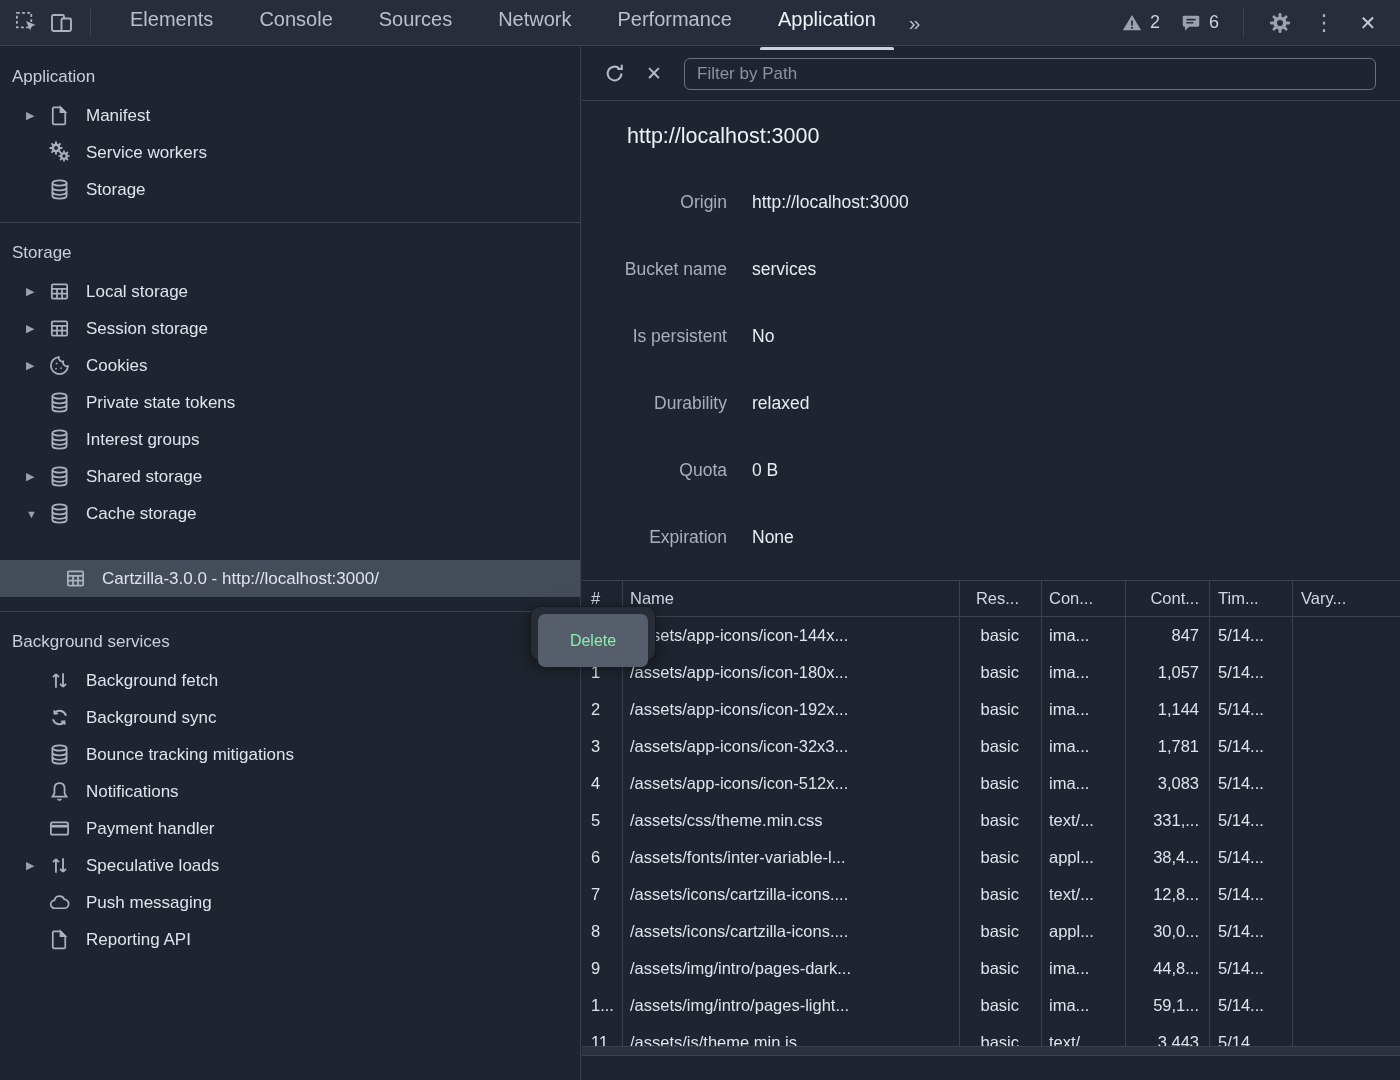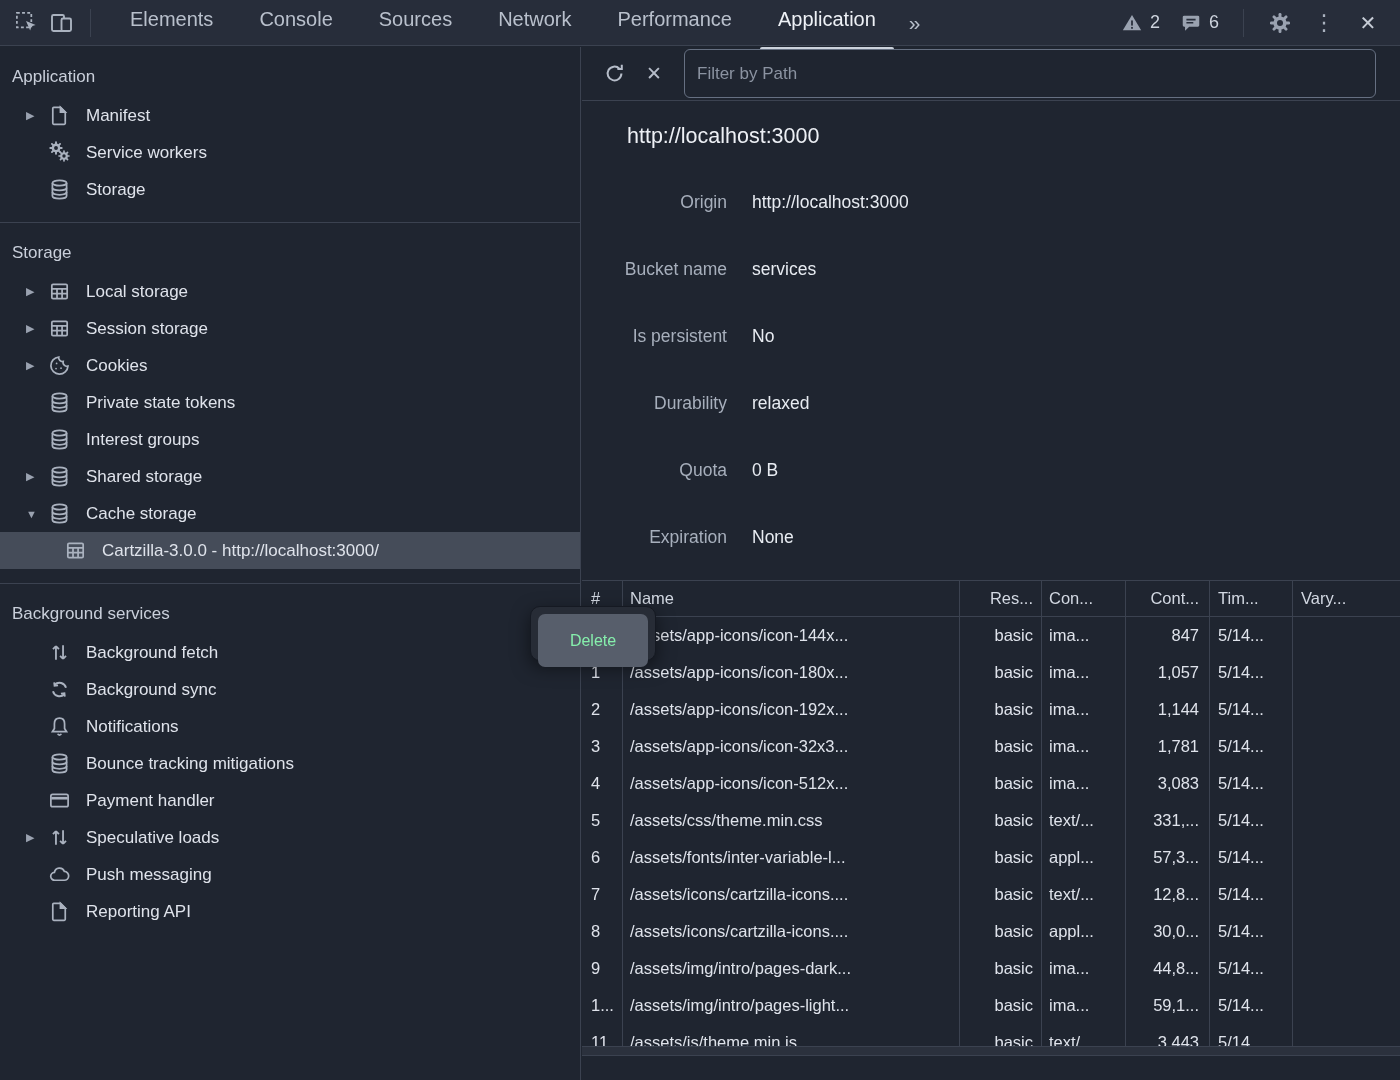--- a/index.html
+++ b/index.html
@@ -35,46 +35,46 @@
 
   
   .sidebar{position:absolute;top:47px;left:0;width:581px;bottom:0;border-right:1px solid var(--line);overflow:hidden;}
   .side-section{padding-top:16px;padding-bottom:14px;}
   .side-section + .side-section{border-top:1px solid var(--line);}
   .side-header{font-size:17px;font-weight:500;color:#c9cfda;padding:4px 12px 10px 12px;}
   .trow{display:flex;align-items:center;height:37px;padding-left:26px;cursor:pointer;}
   .trow .arrow{width:22px;font-size:11px;color:#9aa2b0;flex:none;}
   .trow .ticon{width:25px;height:24px;margin-right:13px;color:var(--icon);flex:none;display:flex;align-items:center;}
   .trow .tlabel{font-size:17px;color:var(--text);white-space:nowrap;}
-  .trow.child{padding-left:64px;}
+  .trow.child{padding-left:64px;margin-top:28px;}
   .trow.selected{background:var(--sel);}
 
   
   .main{position:absolute;top:47px;left:582px;right:0;bottom:0;}
   .filter-bar{height:54px;border-bottom:1px solid var(--line);display:flex;align-items:center;padding:0 14px 0 16px;gap:8px;}
   .fb-btn{width:32px;height:32px;display:flex;align-items:center;justify-content:center;color:#b6bdc9;cursor:pointer;flex:none;}
-  .filter-input{flex:1;height:49px;margin-left:6px;margin-right:10px;background:transparent;border:1px solid #667082;
+  .filter-input{flex:1;height:32px;margin-left:6px;margin-right:10px;background:transparent;border:1px solid #667082;
                 border-radius:6px;color:var(--text);font-size:17px;padding:0 12px;font-family:"Liberation Sans",sans-serif;outline:none;}
   .filter-input::placeholder{color:#8b93a1;}
   .origin-heading{margin:23px 0 0 45px;font-size:21.5px;font-weight:400;color:#edf0f5;}
   .details{margin-top:20px;}
   .detail-row{display:flex;align-items:center;height:67px;font-size:17.5px;}
   .detail-label{width:145px;text-align:right;color:#a7afbc;flex:none;}
   .detail-value{margin-left:25px;color:#e8ecf2;}
 
   
   .cache-table{position:absolute;left:0;right:0;top:533px;height:466px;border-top:1px solid var(--line);overflow:hidden;}
   .tr{display:grid;grid-template-columns:41px 337px 82px 84px 84px 83px 1fr;align-items:center;}
   .tr.head{height:36px;border-bottom:1px solid var(--line);color:#d2d8e2;}
   .tr.body{height:37px;}
   .td{height:100%;display:flex;align-items:center;font-size:16.5px;overflow:hidden;white-space:nowrap;border-right:1px solid var(--line);}
   .td:last-child{border-right:none;}
   .td.c-num{padding-left:9px;}
   .td.c-name{padding-left:7px;}
-  .td.c-res{justify-content:flex-end;padding-right:8px;}
+  .td.c-res{justify-content:flex-end;padding-right:22px;}
   .td.c-con{padding-left:7px;}
   .td.c-len{justify-content:flex-end;padding-right:10px;}
   .td.c-time{padding-left:8px;}
   .td.c-vary{padding-left:8px;}
 
   .splitter{position:absolute;left:0;right:0;top:999px;height:10px;background:#2b313d;
             border-top:1px solid var(--line);border-bottom:1px solid var(--line);cursor:row-resize;}
   .preview-pane{position:absolute;left:0;right:0;top:1009px;bottom:0;background:var(--bg);}
 
   
@@ -348,33 +348,33 @@
           <svg width="23" height="23">
             <use href="#i-sync"></use>
           </svg>
         </span>
       <span class="tlabel">Background sync</span>
     </div>
     <div class="trow">
       <span class="arrow"></span>
       <span class="ticon">
           <svg width="23" height="23">
+            <use href="#i-db"></use>
+          </svg>
+        </span>
+      <span class="tlabel">Bounce tracking mitigations</span>
+    </div>
+    <div class="trow">
+      <span class="arrow"></span>
+      <span class="ticon">
+          <svg width="23" height="23">
             <use href="#i-bell"></use>
           </svg>
         </span>
       <span class="tlabel">Notifications</span>
-    </div>
-    <div class="trow">
-      <span class="arrow"></span>
-      <span class="ticon">
-          <svg width="23" height="23">
-            <use href="#i-db"></use>
-          </svg>
-        </span>
-      <span class="tlabel">Bounce tracking mitigations</span>
     </div>
     <div class="trow">
       <span class="arrow"></span>
       <span class="ticon">
           <svg width="23" height="23">
             <use href="#i-card"></use>
           </svg>
         </span>
       <span class="tlabel">Payment handler</span>
     </div>
@@ -512,21 +512,21 @@
       <div class="td c-con">text/...</div>
       <div class="td c-len">331,...</div>
       <div class="td c-time">5/14...</div>
       <div class="td c-vary"></div>
     </div>
     <div class="tr body">
       <div class="td c-num">6</div>
       <div class="td c-name">/assets/fonts/inter-variable-l...</div>
       <div class="td c-res">basic</div>
       <div class="td c-con">appl...</div>
-      <div class="td c-len">57,3...</div>
+      <div class="td c-len">38,4...</div>
       <div class="td c-time">5/14...</div>
       <div class="td c-vary"></div>
     </div>
     <div class="tr body">
       <div class="td c-num">7</div>
       <div class="td c-name">/assets/icons/cartzilla-icons....</div>
       <div class="td c-res">basic</div>
       <div class="td c-con">text/...</div>
       <div class="td c-len">12,8...</div>
       <div class="td c-time">5/14...</div>

